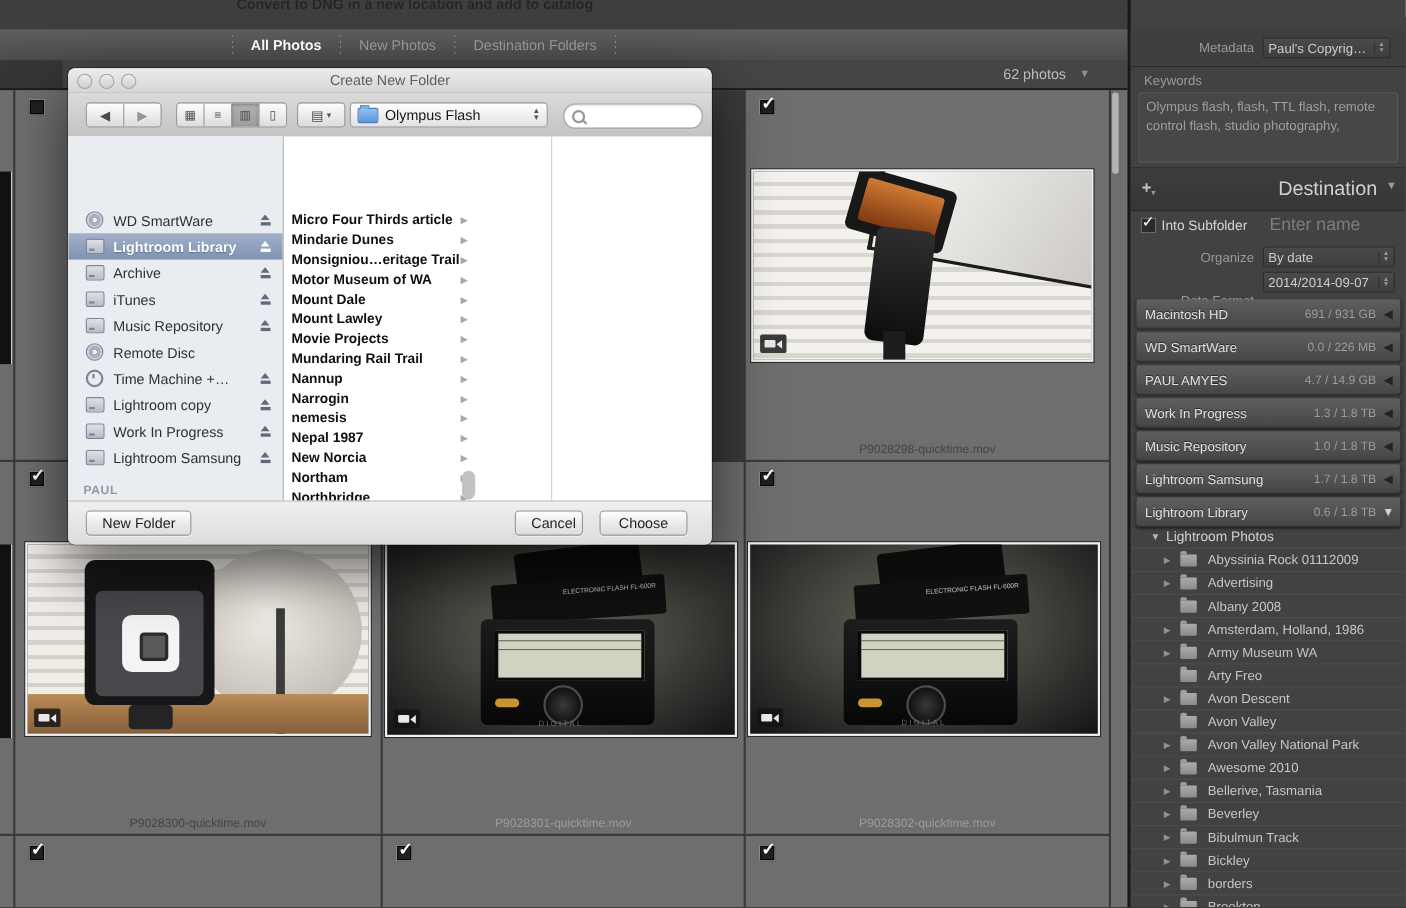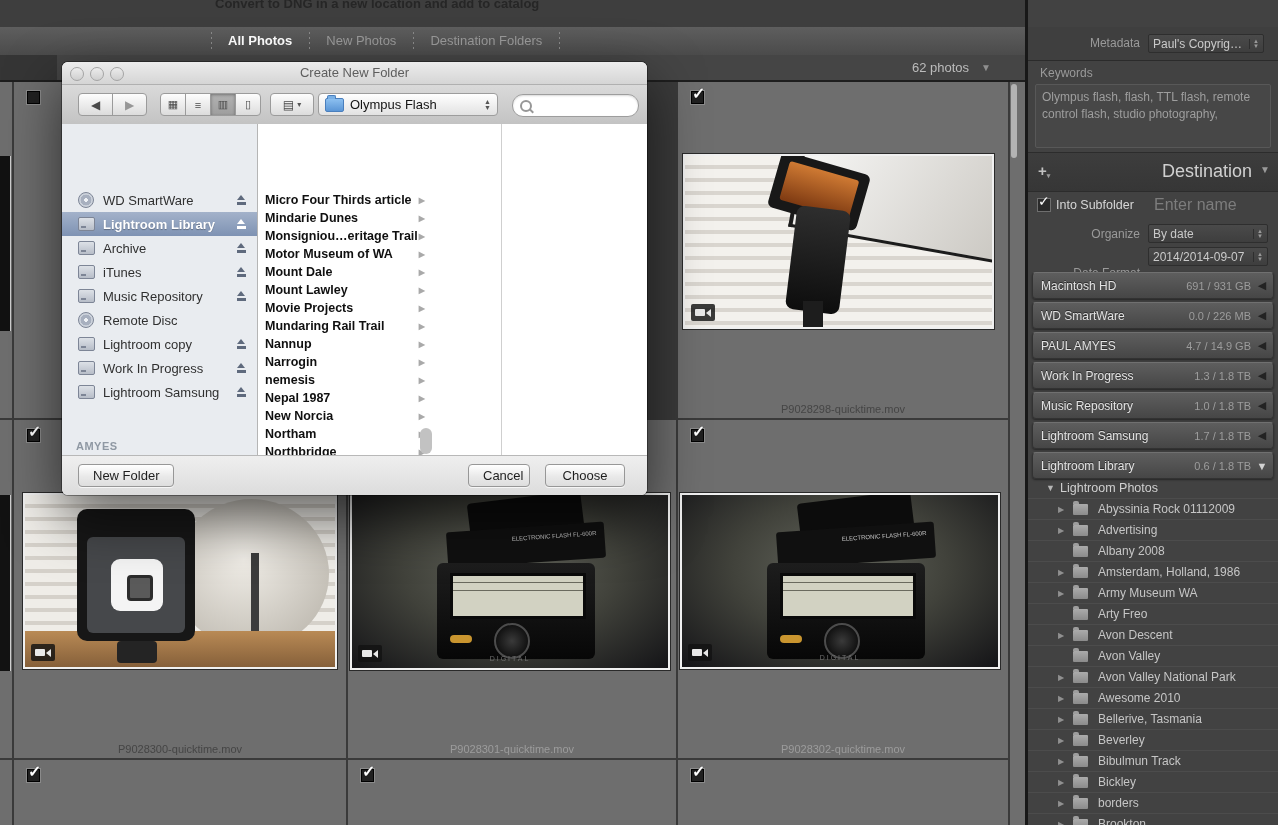--- a/index.html
+++ b/index.html
@@ -562,41 +562,48 @@
               <span class="eject"></span>
             </div>
             <div class="sb-row">
               <span class="iconbox">
                 <span class="disc-icon"></span>
               </span>
               <span class="sb-label">Remote Disc</span>
             </div>
             <div class="sb-row">
               <span class="iconbox">
+                <span class="timemachine-icon"></span>
+              </span>
+              <span class="sb-label">Time Machine +…</span>
+              <span class="eject"></span>
+            </div>
+            <div class="sb-row">
+              <span class="iconbox">
                 <span class="drive-icon"></span>
               </span>
               <span class="sb-label">Lightroom copy</span>
               <span class="eject"></span>
             </div>
             <div class="sb-row">
               <span class="iconbox">
                 <span class="drive-icon"></span>
               </span>
               <span class="sb-label">Work In Progress</span>
               <span class="eject"></span>
             </div>
             <div class="sb-row">
               <span class="iconbox">
                 <span class="drive-icon"></span>
               </span>
               <span class="sb-label">Lightroom Samsung</span>
               <span class="eject"></span>
             </div>
           </div>
-        <div id="tags-header">AMYES</div>
+        <div id="tags-header">PAUL</div>
         <div id="tag-list">
             <div class="tag-row" style="top: 330px;"></div>
           </div>
       </div>
       <div id="folder-col">
         <div id="folder-rows">
             <div class="f-row">
               <span class="f-label">Micro Four Thirds article</span>
               <span class="f-arrow">▶</span>
             </div>

